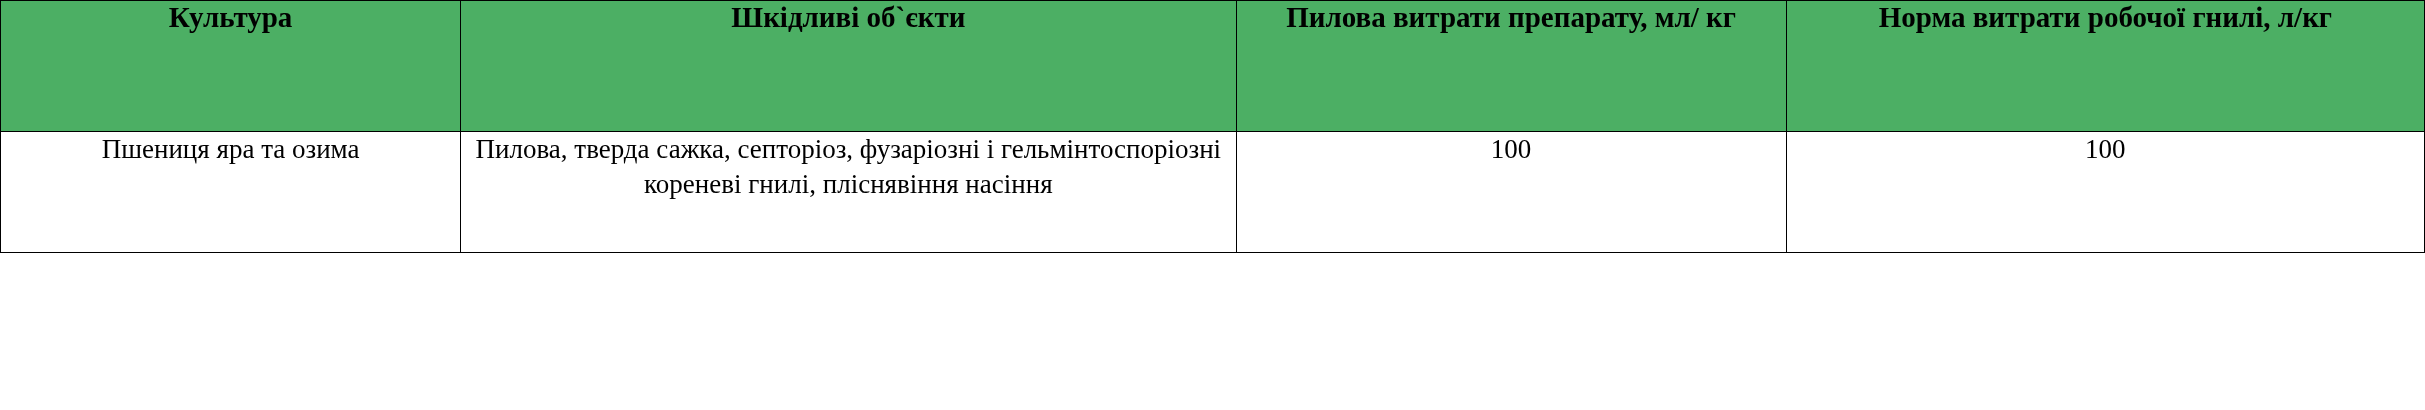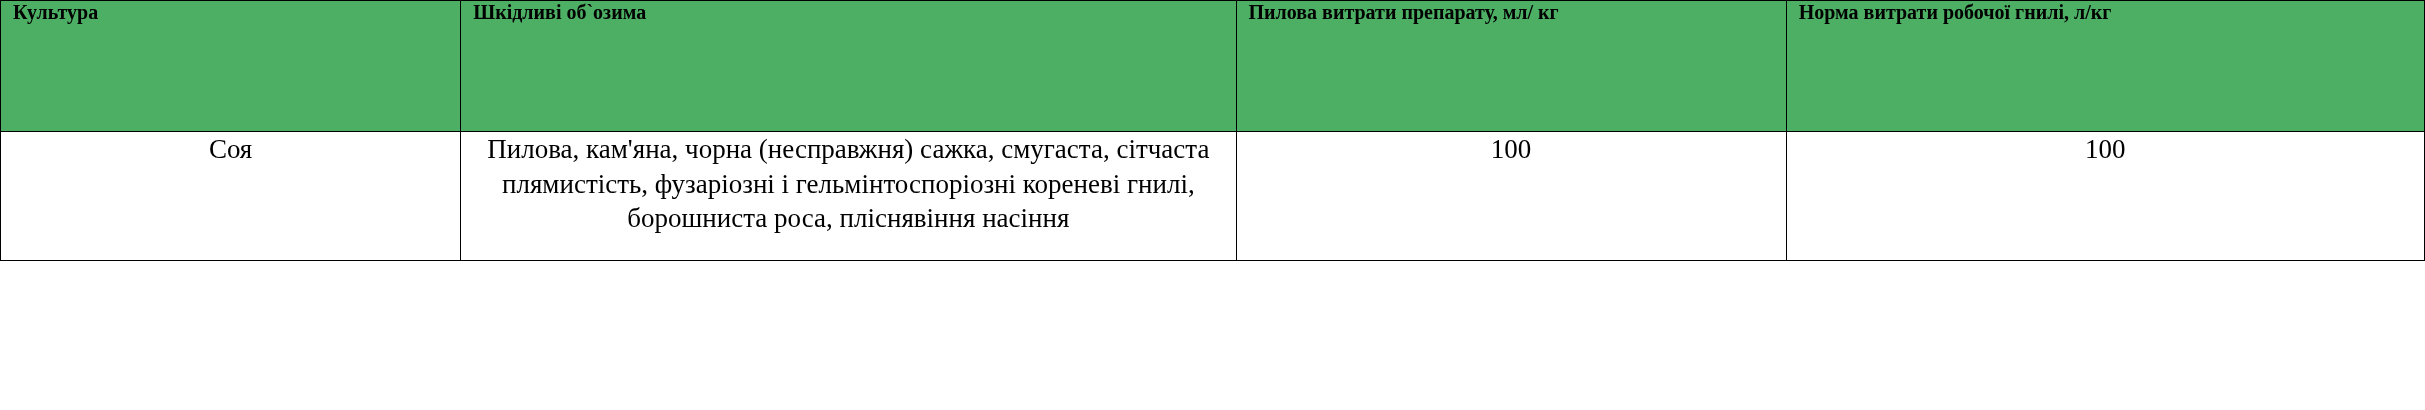--- a/index.html
+++ b/index.html
@@ -25,22 +25,22 @@
   table.spec-table th,
   table.spec-table td {
     border: 1px solid #000000;
     vertical-align: top;
     padding: 0;
   }
   thead th {
     background: #4caf64;
     color: #000000;
     font-weight: bold;
-    font-size: 20px;
-    text-align: left;
+    font-size: 29px;
+    text-align: center;
     height: 130px;
     vertical-align: top;
     padding-top: 10px;
     line-height: 1.15;
   }
   tbody td {
     font-size: 27px;
     line-height: 1.28;
     text-align: center;
     padding: 8px 10px 8px 10px;
@@ -77,32 +77,32 @@
       <col class="col-pests">
       <col class="col-rate">
       <col class="col-liquid">
     </colgroup>
     <thead>
       <tr>
         <th>
           <span class="hdr-inner">Культура</span>
         </th>
         <th>
-          <span class="hdr-inner">Шкідливі об`озима</span>
+          <span class="hdr-inner">Шкідливі об`єкти</span>
         </th>
         <th>
           <span class="hdr-inner">Пилова витрати препарату, мл/ кг</span>
         </th>
         <th>
           <span class="hdr-inner">Норма витрати робочої гнилі, л/кг</span>
         </th>
       </tr>
     </thead>
     <tbody>
-      <tr class="row-2">
-        <td class="cell-crop">Соя</td>
-        <td class="cell-pests">Пилова, кам'яна, чорна (несправжня) сажка, смугаста, сітчаста плямистість, фузаріозні і гельмінтоспоріозні кореневі гнилі, борошниста роса, пліснявіння насіння</td>
+      <tr class="row-1">
+        <td class="cell-crop">Пшениця яра та озима</td>
+        <td class="cell-pests">Пилова, тверда сажка, септоріоз, фузаріозні і гельмінтоспоріозні кореневі гнилі, пліснявіння насіння</td>
         <td class="cell-num">100</td>
         <td class="cell-num">100</td>
       </tr>
     </tbody>
   </table>
 </div>
 
 </body></html>

